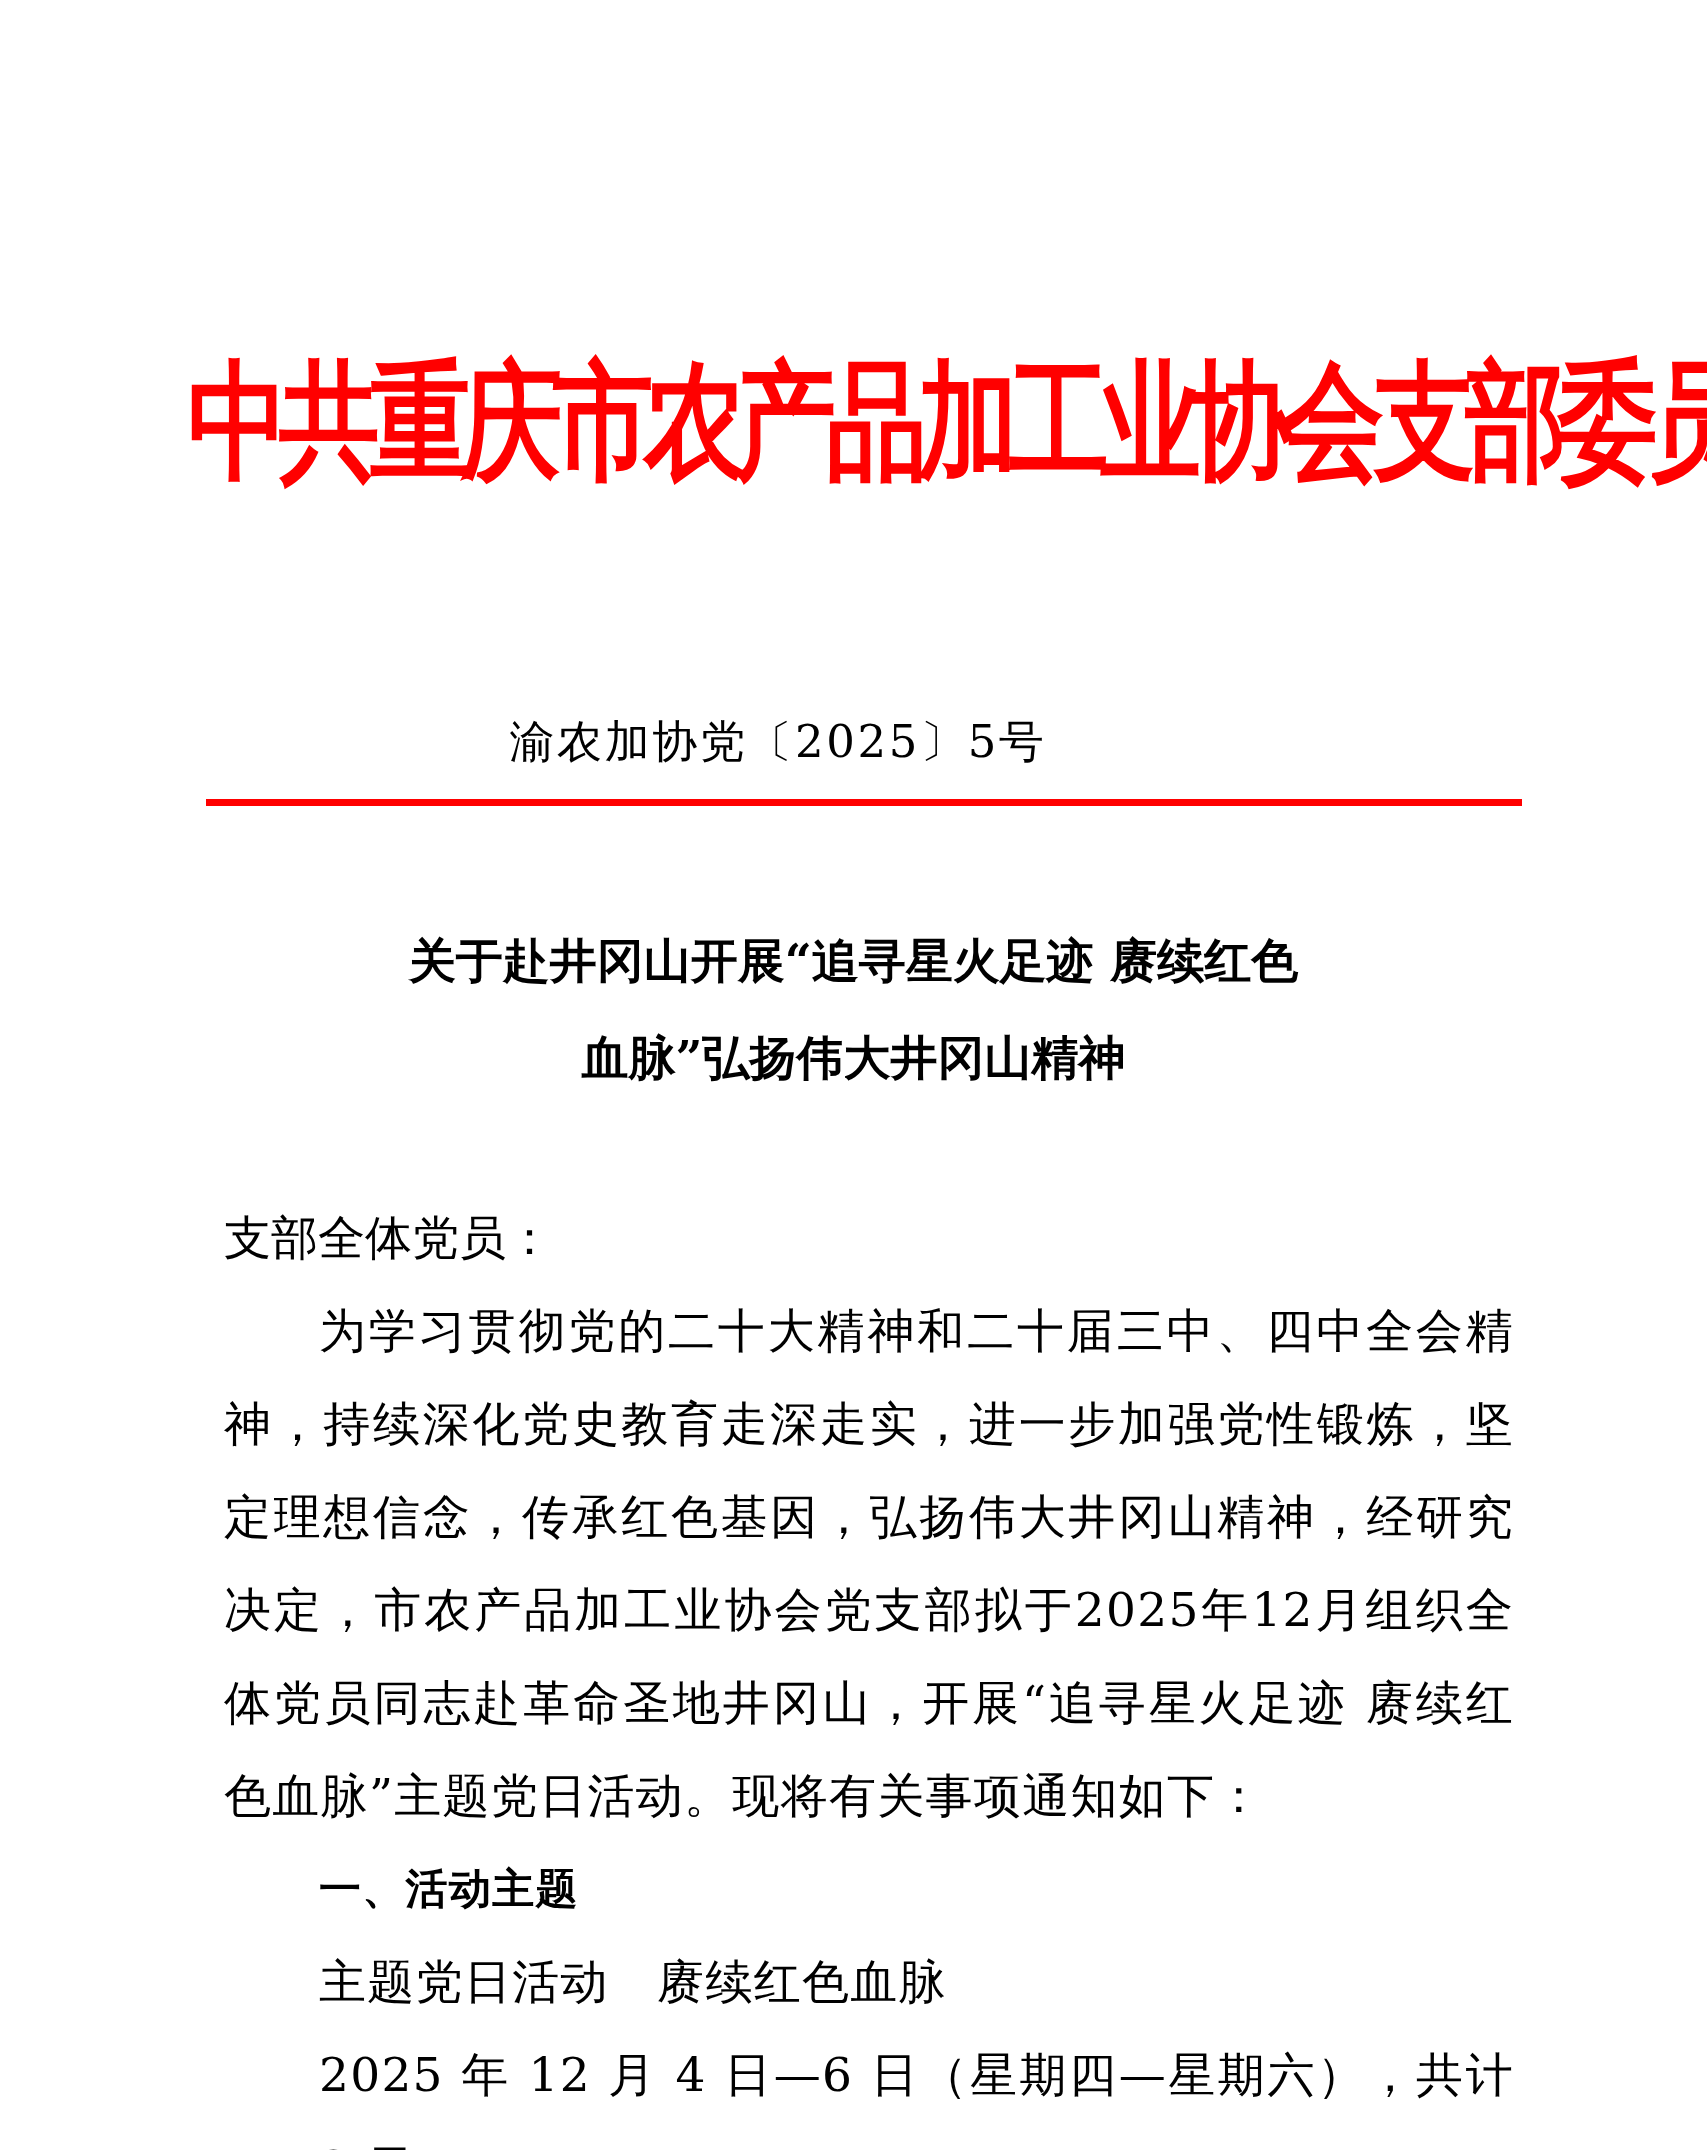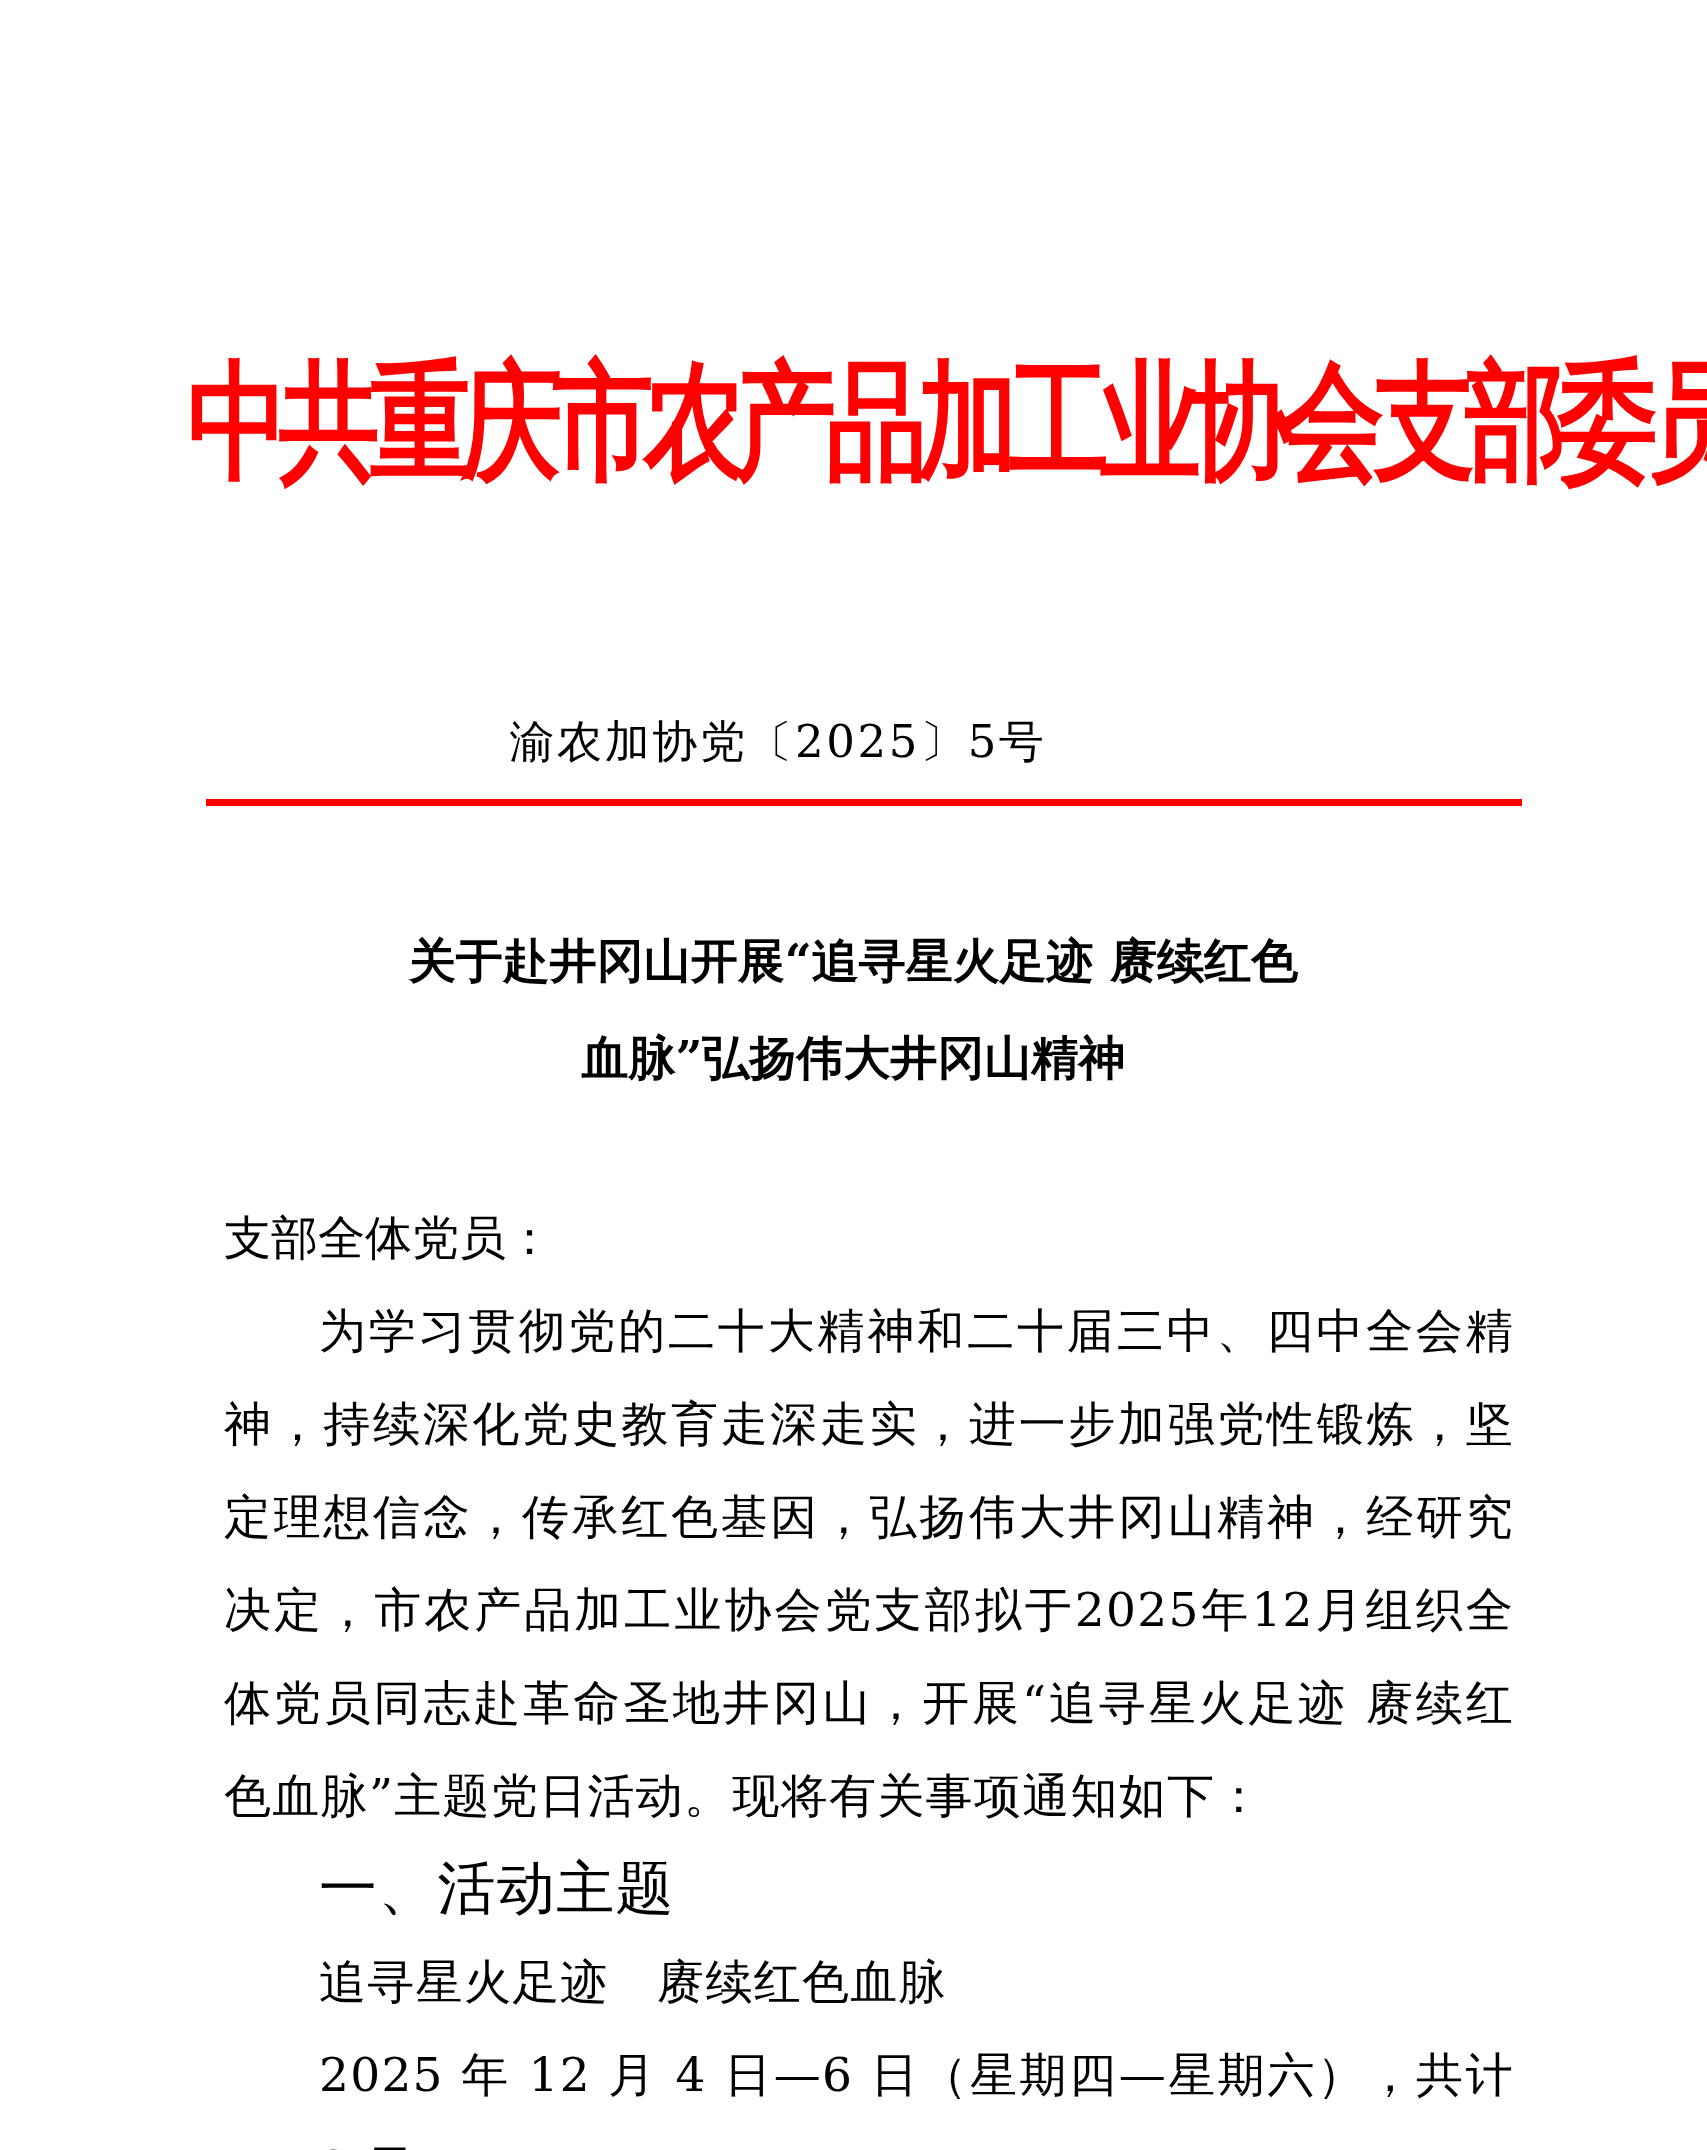--- a/index.html
+++ b/index.html
@@ -18,22 +18,22 @@
     font-size: 45px; line-height: 56px; letter-spacing: 2.6px; white-space: nowrap;
   }
   .red-rule { left: 206px; top: 799px; width: 1316px; height: 7.3px; background: #ff0000; }
   .title {
     left: 198px; width: 1311px; top: 912px; text-align: center;
     font-size: 47px; line-height: 97px; font-weight: bold;
   }
   .body-text { left: 224px; width: 1290px; font-size: 47px; line-height: 93px; }
   .salutation { top: 1191px; }
   .para { top: 1284px; text-indent: 95px; text-align: justify; letter-spacing: 1.3px; }
-  .heading { font-family: "DejaVu Sans", "Liberation Sans", sans-serif; font-weight: normal;
-             padding-left: 95px; font-size: 58px; }
+  .heading { font-family: "DejaVu Sans", "Liberation Sans", sans-serif; font-weight: bold;
+             padding-left: 95px; font-size: 42px; }
   .plain { padding-left: 95px; }
 </style>
 </head>
 <body>
 
 <div class="abs org-header">中共重庆市农产品加工业协会支部委员会</div>
 
 <div class="abs doc-number">渝农加协党〔2025〕5号</div>
 
 <div class="abs red-rule"></div>
@@ -41,16 +41,16 @@
 <div class="abs title">
   <div>关于赴井冈山开展“追寻星火足迹 赓续红色</div>
   <div>血脉”弘扬伟大井冈山精神</div>
 </div>
 
 <div class="abs body-text salutation">支部全体党员：</div>
 
 <div class="abs body-text para">
   <div>为学习贯彻党的二十大精神和二十届三中、四中全会精神，持续深化党史教育走深走实，进一步加强党性锻炼，坚定理想信念，传承红色基因，弘扬伟大井冈山精神，经研究决定，市农产品加工业协会党支部拟于2025年12月组织全体党员同志赴革命圣地井冈山，开展“追寻星火足迹 赓续红色血脉”主题党日活动。现将有关事项通知如下：</div>
   <div class="heading" style="text-indent:0">一、活动主题</div>
-  <div class="plain" style="text-indent:0">追寻星火足迹　赓续红色血脉</div>
+  <div class="plain" style="text-indent:0">主题党日活动　赓续红色血脉</div>
   <div class="plain" style="text-indent:0">2025 年 12 月 4 日—6 日（星期四—星期六），共计 3 天。</div>
 </div>
 
 
 </body></html>

